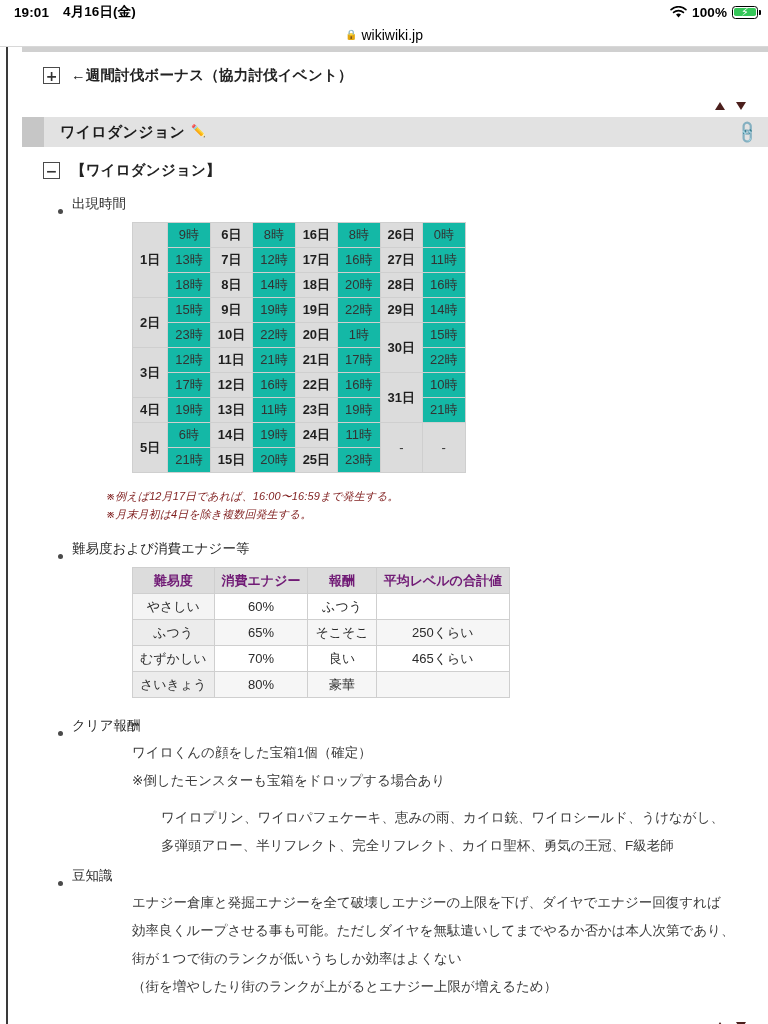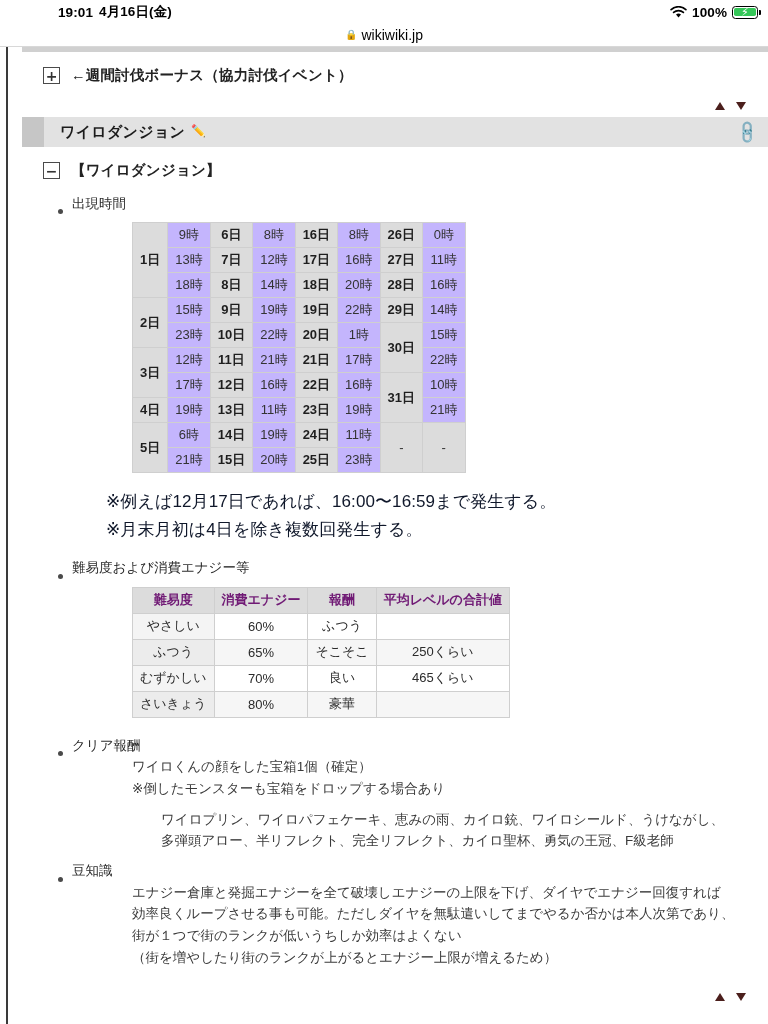--- a/index.html
+++ b/index.html
@@ -19,21 +19,21 @@
   
   .statusbar {
     height: 24px;
     display: flex; align-items: center;
     padding: 0 10px 0 14px;
     font-size: 13.5px;
     font-weight: 700;
     color: #000;
     letter-spacing: 0.1px;
   }
-  .sb-left { display: flex; align-items: center; gap: 6px; margin-left: 44px; }
+  .sb-left { display: flex; align-items: center; gap: 14px; }
   .sb-spacer { flex: 1; }
   .sb-right { display: flex; align-items: center; gap: 5px; }
   .wifi-icon { display: inline-block; width: 17px; height: 13px; position: relative; }
   .battery {
     width: 26px; height: 13px; border: 1.6px solid #000; border-radius: 3.5px;
     position: relative; display: inline-block; background: #fff;
   }
   .battery::after {
     content: ""; position: absolute; right: -3.6px; top: 3.6px;
     width: 2px; height: 5px; background: #000; border-radius: 0 1px 1px 0;
@@ -152,30 +152,32 @@
   }
   .circ {
     width: 5px; height: 5px; border-radius: 50%;
     border: 1.2px solid #5a5a5a; background: transparent;
     margin-top: 7px; flex: 0 0 auto;
   }
   .bullet-text { line-height: 1.5; }
 
   .note {
     padding-left: 84px;
-    font-size: 17px;
-    color: #0f172a;
+    font-size: 11px;
+    color: #7f1d1d;
     line-height: 1.62;
     letter-spacing: .1px;
+    font-style: italic;
   }
   .body-text {
     padding-left: 110px;
     font-size: 13.5px;
     color: #3a3a3a;
     line-height: 1.62;
+    margin-top: 6px;
   }
   .body-text.ind2 { padding-left: 139px; }
 
   
   table.wiki {
     border-collapse: collapse;
     margin: 8px 0 0 0;
     font-size: 13px;
     color: #2b2b2b;
     background: #fff;
@@ -188,21 +190,21 @@
     white-space: nowrap;
   }
   .tbl-wrap-time { padding-left: 110px; }
   .tbl-wrap-diff { padding-left: 110px; }
 
   
   table.timetbl td { height: 25px; min-width: 37px; }
   table.timetbl td.day {
     background: #dcdcdc; font-weight: 700; color: #1e1e1e; min-width: 40px;
   }
-  table.timetbl td.hour { background: #c4b5fd; color: #333; }
+  table.timetbl td.hour { background: #14b8a6; color: #333; }
   table.timetbl td.rowhead {
     background: #dcdcdc; font-weight: 700; color: #1e1e1e; min-width: 28px;
   }
   table.timetbl td.dash { background: #dcdcdc; color: #333; }
 
   
   table.difftbl th {
     background: #dcdcdc; font-weight: 700; color: #701a75; height: 26px;
     font-size: 13px;
   }

